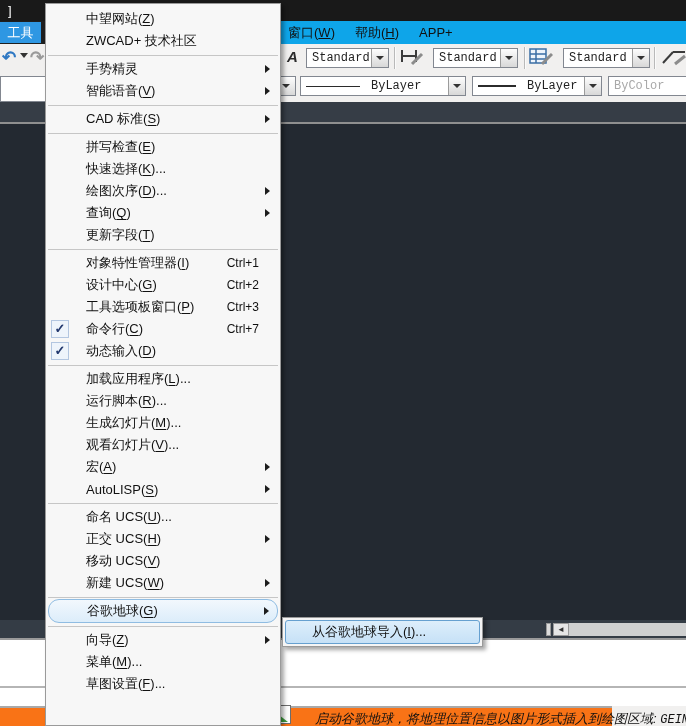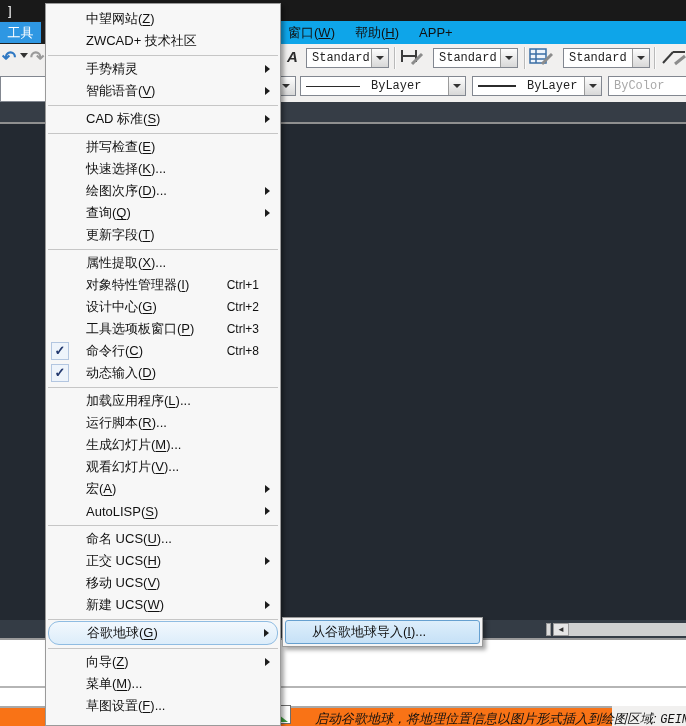--- a/index.html
+++ b/index.html
@@ -209,38 +209,35 @@
       </div>
       <div class="menu-item">
         <span>查询(<u>Q</u>)</span>
         <span class="mi-arrow"></span>
       </div>
       <div class="menu-item">
         <span>更新字段(<u>T</u>)</span>
       </div>
       <div class="menu-sep"></div>
       <div class="menu-item">
-        <span>属性提取(<u>X</u>)...</span>
-      </div>
-      <div class="menu-item">
         <span>对象特性管理器(<u>I</u>)</span>
         <span class="mi-shortcut">Ctrl+1</span>
       </div>
       <div class="menu-item">
         <span>设计中心(<u>G</u>)</span>
         <span class="mi-shortcut">Ctrl+2</span>
       </div>
       <div class="menu-item">
         <span>工具选项板窗口(<u>P</u>)</span>
         <span class="mi-shortcut">Ctrl+3</span>
       </div>
       <div class="menu-item">
         <span class="mi-check">✓</span>
         <span>命令行(<u>C</u>)</span>
-        <span class="mi-shortcut">Ctrl+8</span>
+        <span class="mi-shortcut">Ctrl+7</span>
       </div>
       <div class="menu-item">
         <span class="mi-check">✓</span>
         <span>动态输入(<u>D</u>)</span>
       </div>
       <div class="menu-sep"></div>
       <div class="menu-item">
         <span>加载应用程序(<u>L</u>)...</span>
       </div>
       <div class="menu-item">

